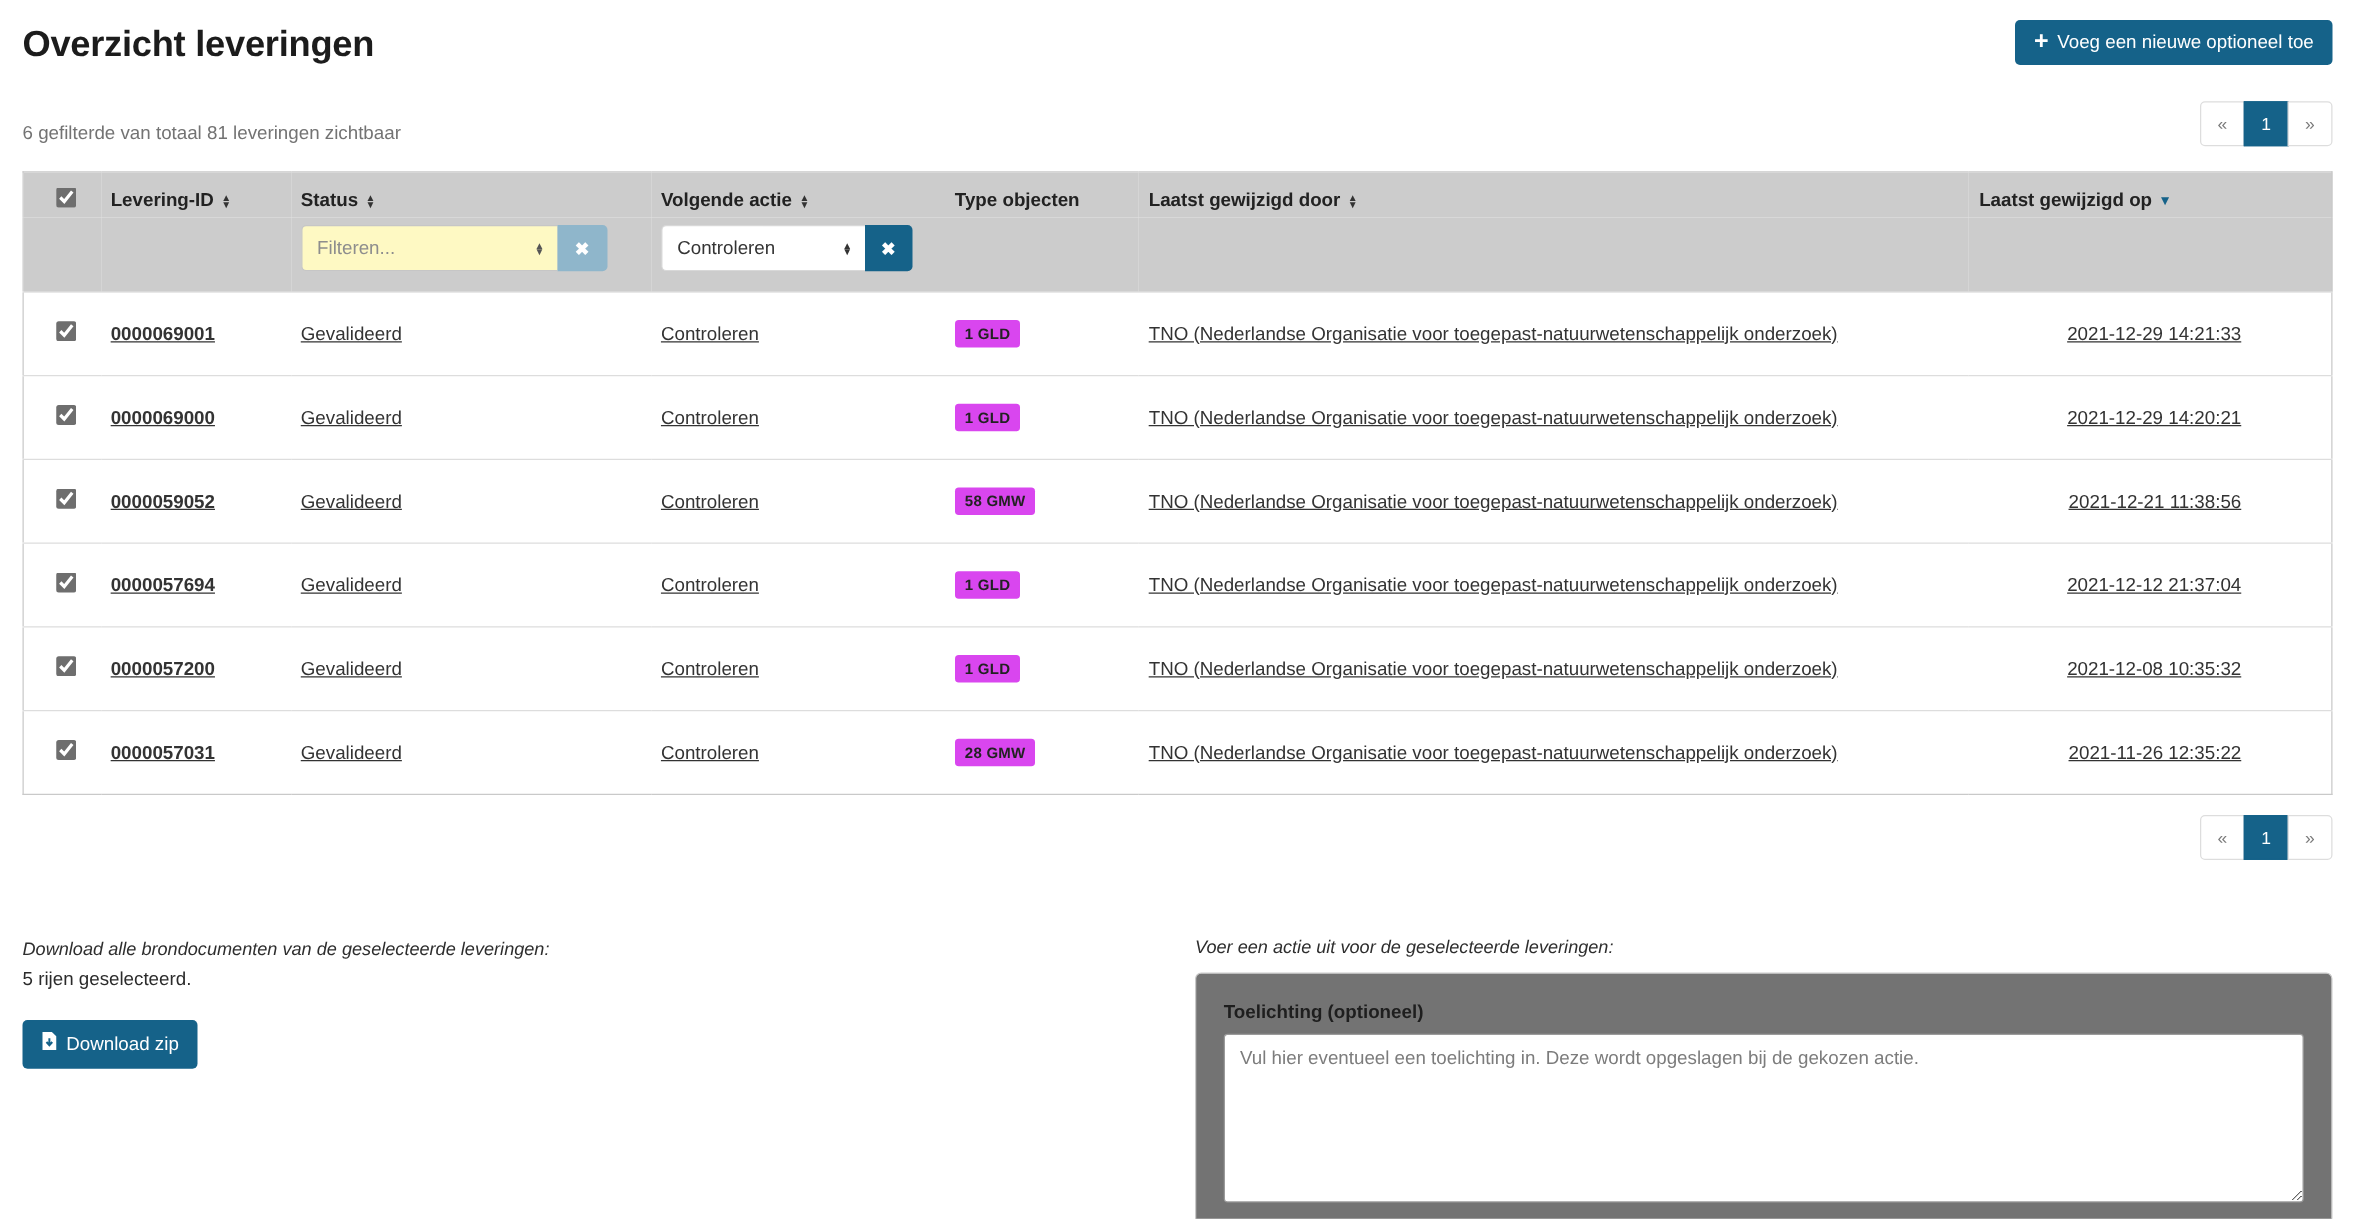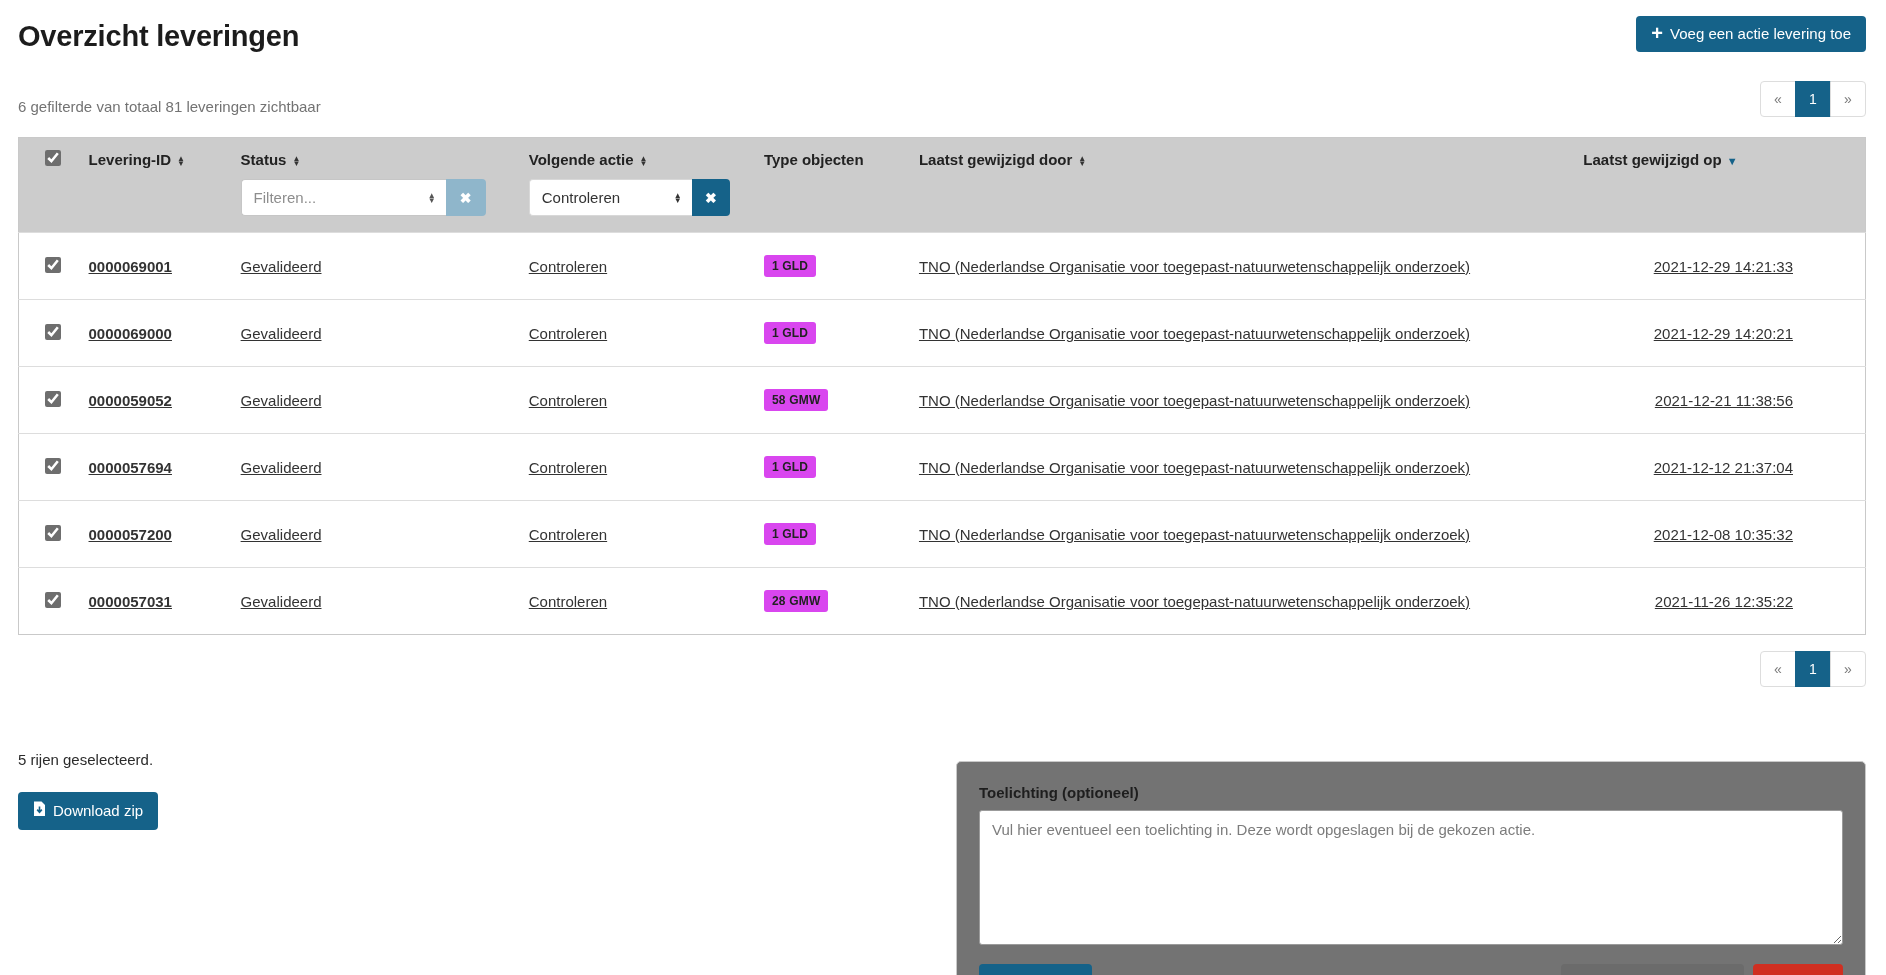--- a/index.html
+++ b/index.html
@@ -60,21 +60,21 @@
   .sort-icon-desc { font-style:normal; font-size:11px; color:#156289; margin-left:5px; vertical-align:middle; }
 
   
   .filter-group { display:inline-flex; height:37px; }
   .fake-select {
     display:flex; align-items:center; justify-content:space-between;
     padding:0 10px 0 12px; border-radius:4px 0 0 4px; cursor:pointer; font-size:15px;
   }
   .fake-select .caret { display:inline-flex; flex-direction:column; margin-left:10px; }
   .fake-select .caret i { font-style:normal; font-size:8px; line-height:5px; }
-  .select-muted { width:205px; background:#ffffff; color:#8d8d8d; border:1px solid #c6c6c6; border-right:none;text-align:center; }
+  .select-muted { width:205px; background:#fef9c3; color:#8d8d8d; border:1px solid #c6c6c6; border-right:none;text-align:center; }
   .select-muted .caret i { color:#555; }
   .select-active { width:163px; background:#ffffff; color:#333; border:1px solid #d8d8d8; border-right:none; }
   .select-active .caret i { color:#333; }
   .clear-btn {
     width:40px; display:flex; align-items:center; justify-content:center;
     border:none; border-radius:0 4px 4px 0; color:#fff; font-size:14px; font-weight:700; cursor:pointer;
   }
   .clear-muted { background:#8fb6cb; width:40px; }
   .clear-active { background:#156289; width:38px; }
 
@@ -109,21 +109,21 @@
 
   .dl-icon { display:inline-block; }
 </style>
 </head>
 <body>
 
 <div class="top-row">
   <div class="page-title">Overzicht leveringen</div>
   <button class="btn btn-primary">
     <span class="plus-glyph">+</span>
-    <span>Voeg een actie levering toe</span>
+    <span>Voeg een nieuwe optioneel toe</span>
   </button>
 </div>
 
 <div class="sub-row">
   <div class="summary-text">6 gefilterde van totaal 81 leveringen zichtbaar</div>
   <div class="pagination">
     <div class="page-btn">«</div>
     <div class="page-btn active">1</div>
     <div class="page-btn">»</div>
   </div>
@@ -267,33 +267,35 @@
   <div class="pagination">
     <div class="page-btn">«</div>
     <div class="page-btn active">1</div>
     <div class="page-btn">»</div>
   </div>
 </div>
 
 <div class="bottom-row">
 
   <div class="dl-section">
+    <div class="section-heading">Download alle brondocumenten van de geselecteerde leveringen:</div>
     <div class="selected-count">5 rijen geselecteerd.</div>
     <button class="btn btn-primary dl-btn">
       <span class="dl-icon">
         <svg width="13" height="16" viewBox="0 0 13 16" aria-hidden="true">
           <path d="M1 0.5h7.5L12 4v11H1z" fill="#ffffff"></path>
           <path d="M6.5 5.5v5.2M4.2 8.6l2.3 2.6 2.3-2.6" stroke="#156289" stroke-width="1.6" fill="none"></path>
         </svg>
       </span>
       <span>Download zip</span>
     </button>
   </div>
 
   <div class="action-section">
+    <div class="section-heading">Voer een actie uit voor de geselecteerde leveringen:</div>
     <div class="action-panel">
       <div class="panel-label">Toelichting (optioneel)</div>
       <textarea class="panel-textarea" placeholder="Vul hier eventueel een toelichting in. Deze wordt opgeslagen bij de gekozen actie." style=""></textarea>
       <div class="panel-buttons">
         <button class="btn btn-primary">Goedkeuren</button>
         <div class="panel-buttons-right">
           <button class="btn btn-gray">Bevriezen voor overleg</button>
           <button class="btn btn-danger">Afkeuren</button>
         </div>
       </div>

